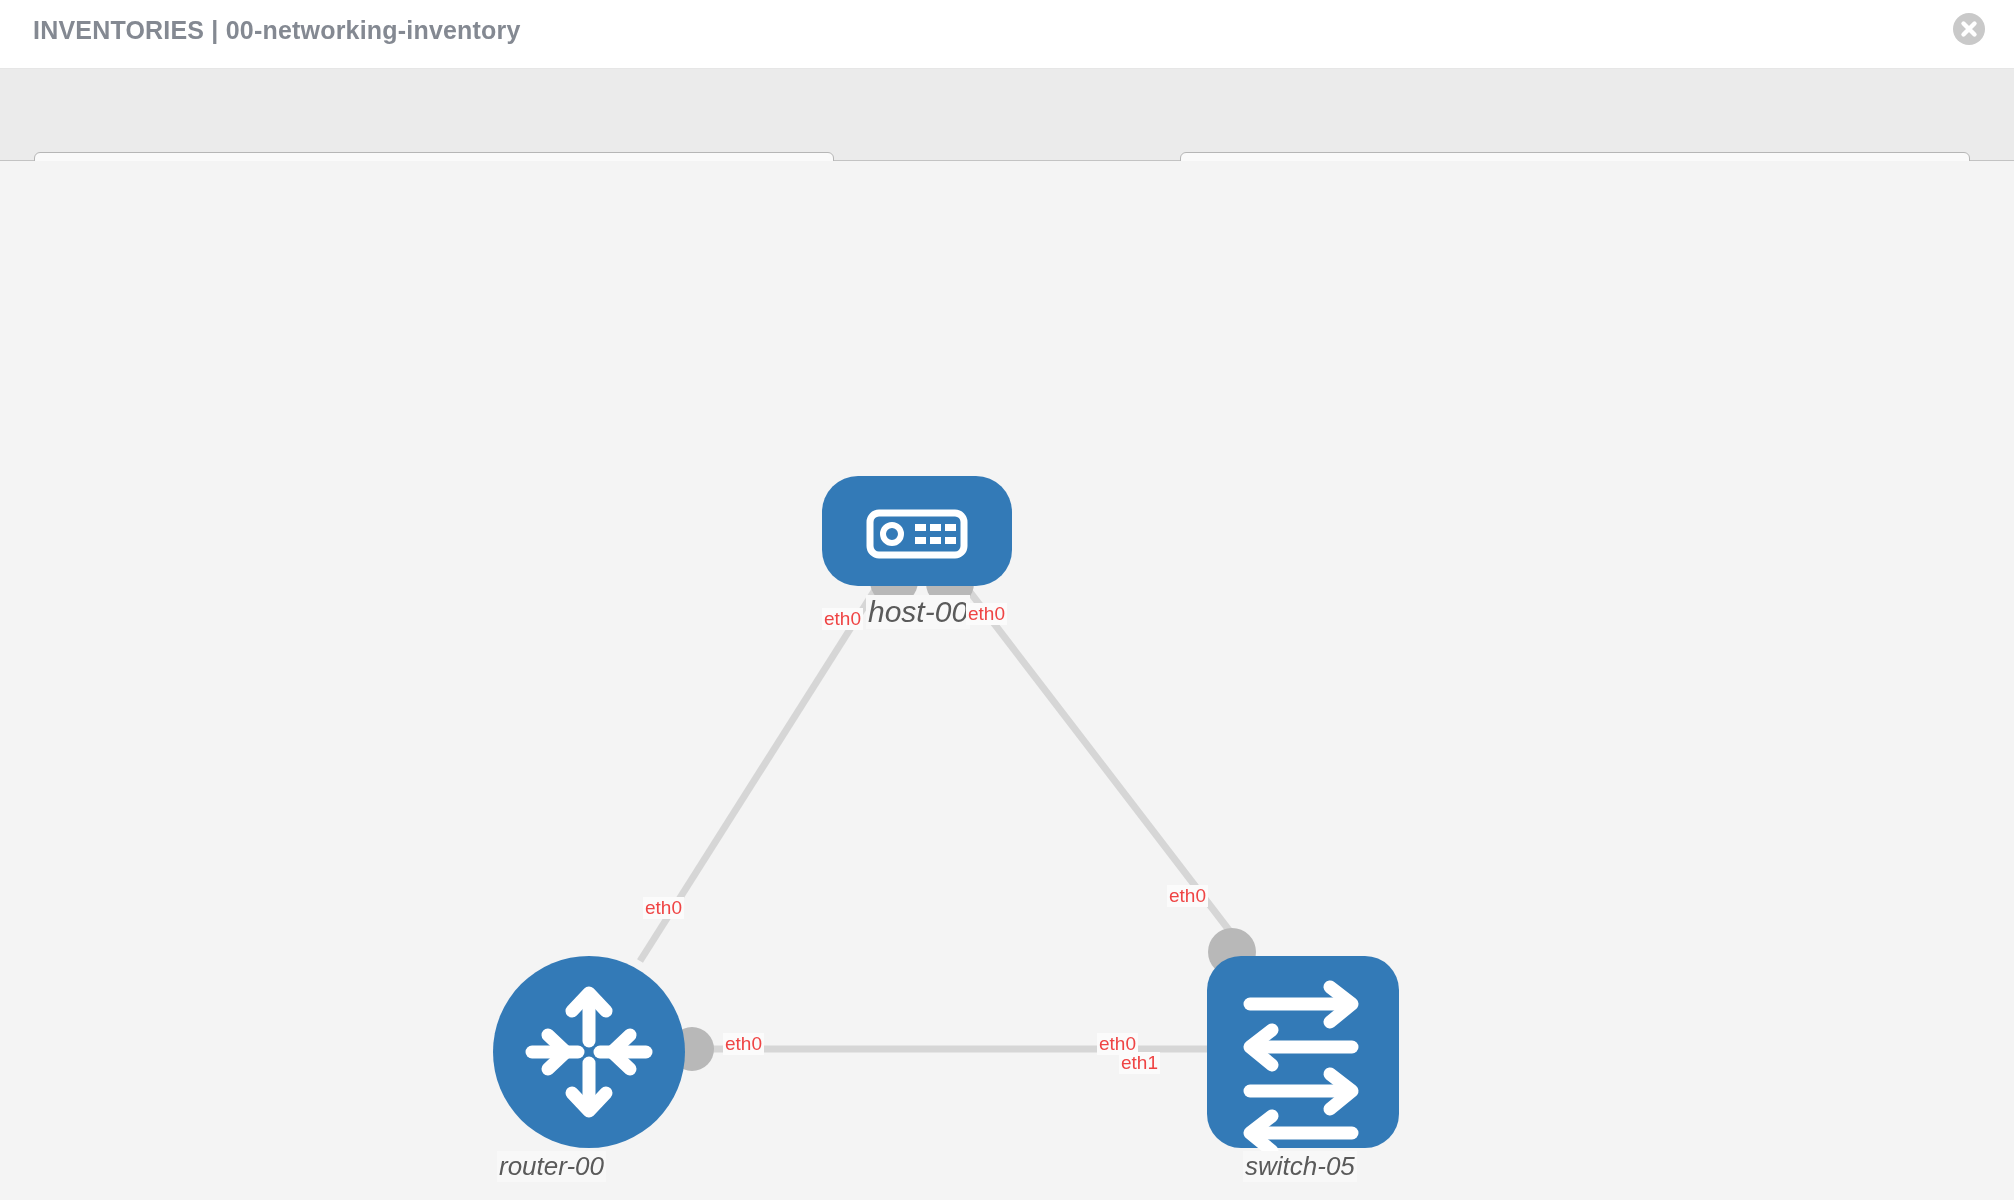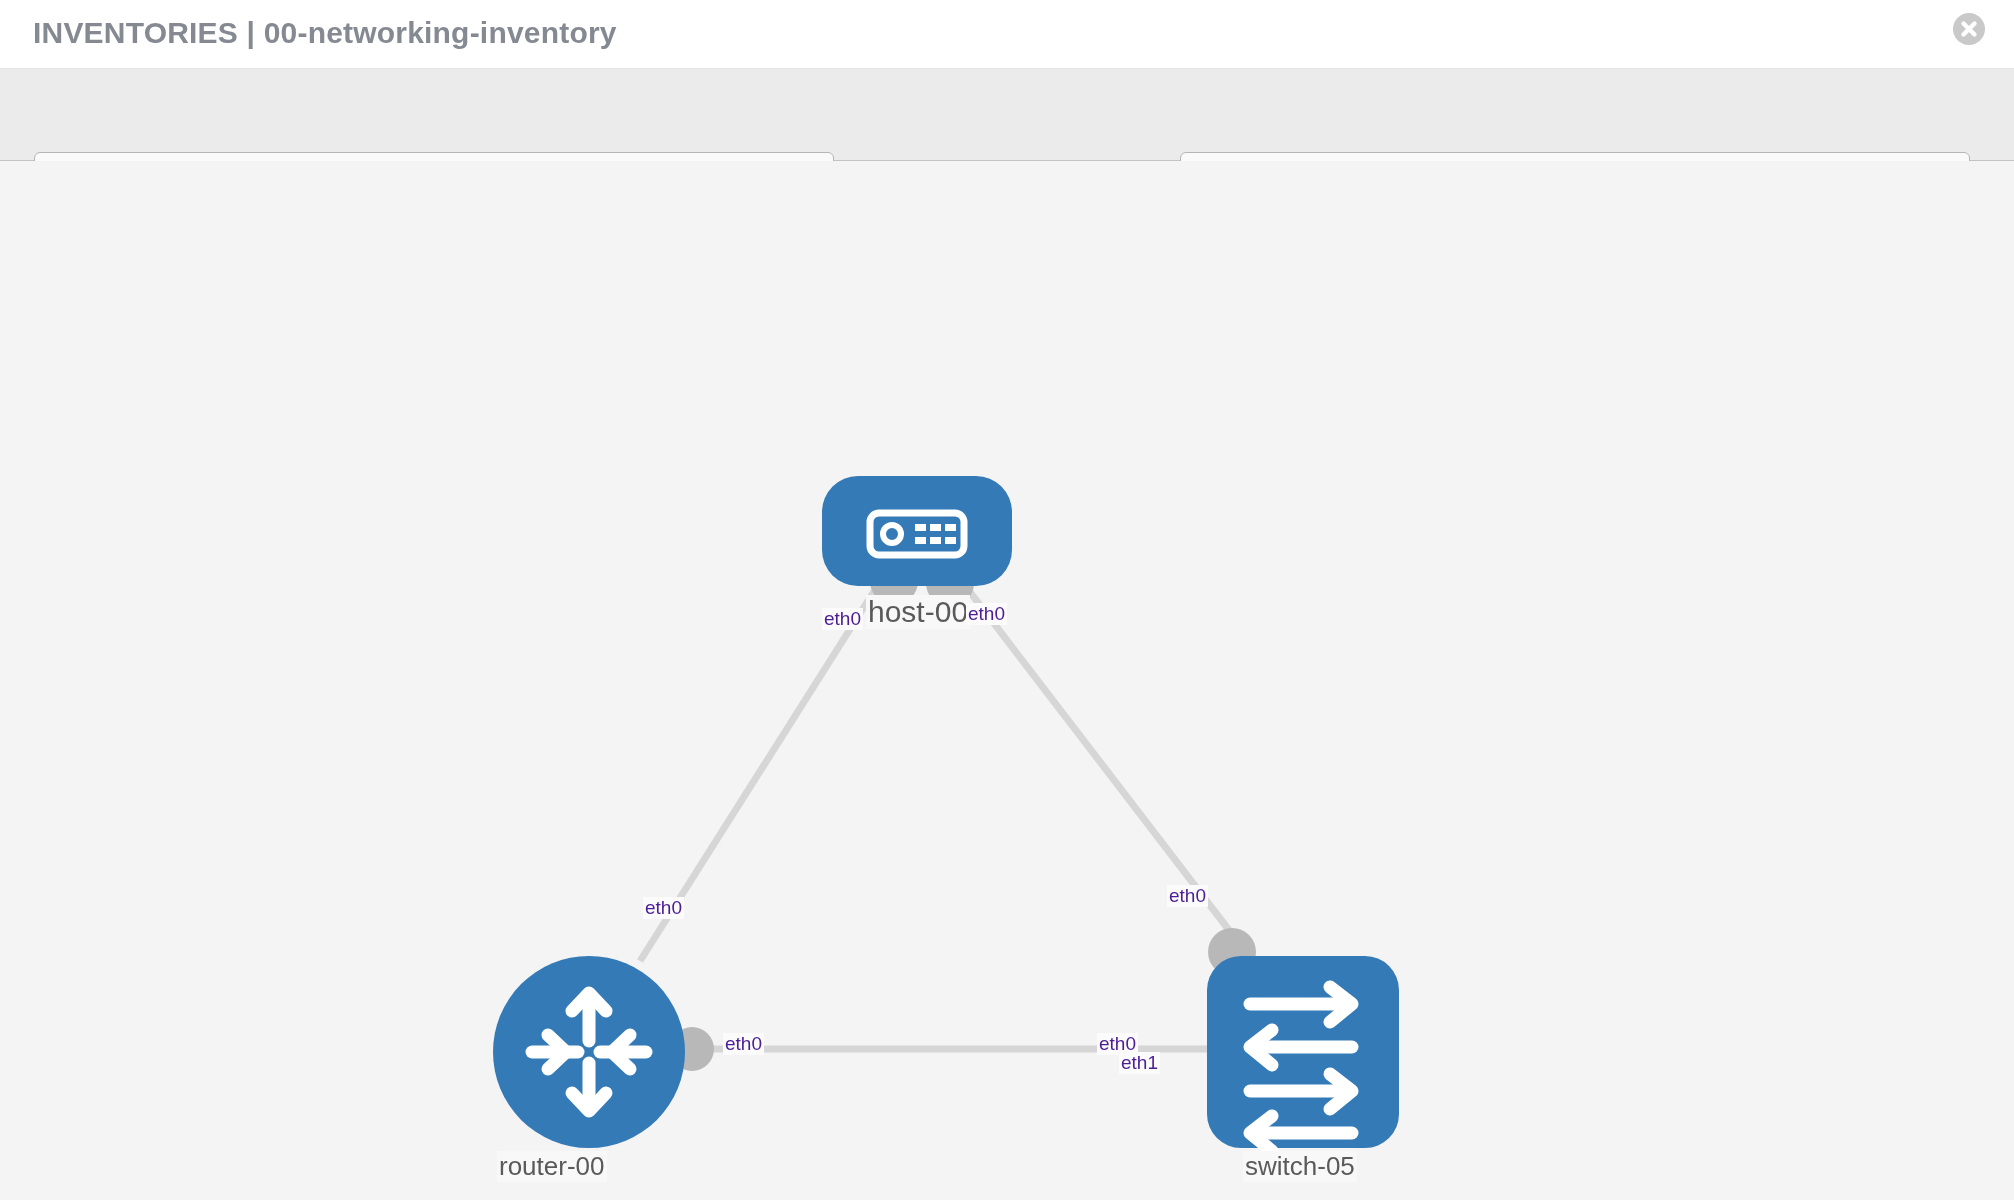--- a/index.html
+++ b/index.html
@@ -14,21 +14,21 @@
   
   #header {
     position: relative;
     height: 69px;
     background: #ffffff;
     border-bottom: 1px solid #e6e6e6;
   }
   #page-title {
     position: absolute;
     left: 33px; top: 16px;
-    font-size: 30px;
+    font-size: 25px;
     font-weight: bold;
     color: #848992;
     letter-spacing: 0.2px;
     white-space: nowrap;
   }
   #close-btn {
     position: absolute;
     right: 28px; top: 12px;
     width: 34px; height: 34px;
     cursor: pointer;
@@ -89,25 +89,26 @@
   #topology-svg { position: absolute; left: 0; top: 0; }
 
   
   .node-label {
     position: absolute;
     font-size: 26px;
     color: #5a5a5a;
     background: #f8f8f8;
     white-space: nowrap;
     padding: 0 2px;
+    font-style: italic;
   }
   .iface-label {
     position: absolute;
     font-size: 19px;
-    color: #4c1d95;
+    color: #ef4444;
     background: #fbfbfb;
     white-space: nowrap;
     padding: 0 2px;
   }
 </style>
 </head>
 <body>
 
 <div id="header">
   <div id="page-title">INVENTORIES | 00-networking-inventory</div>

